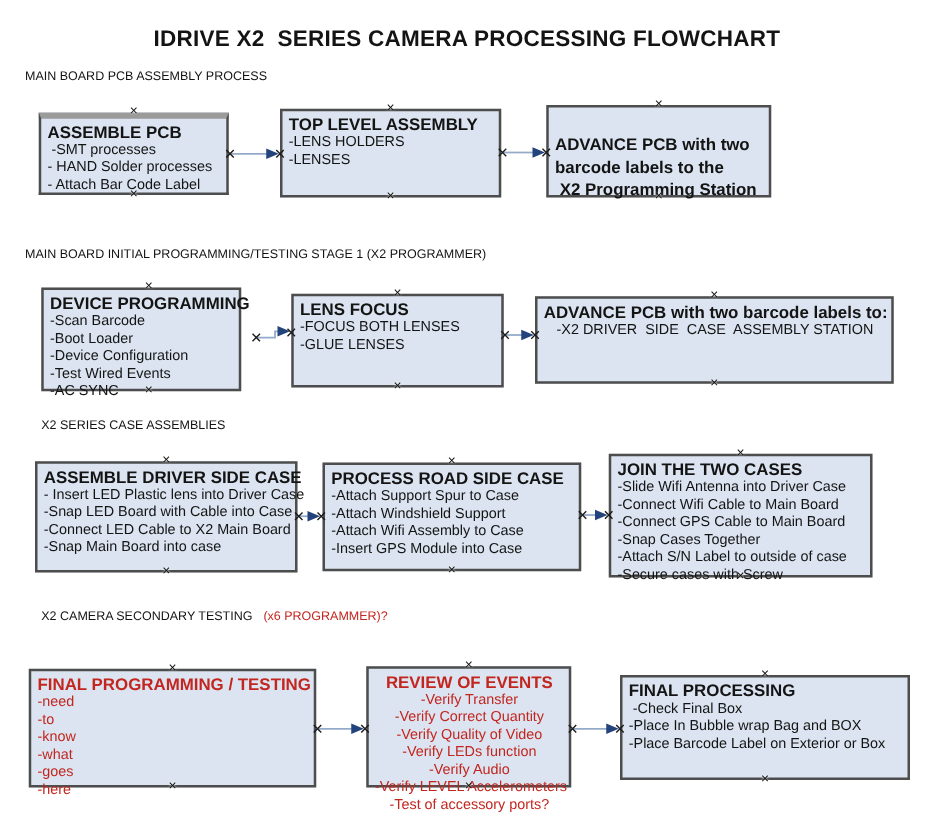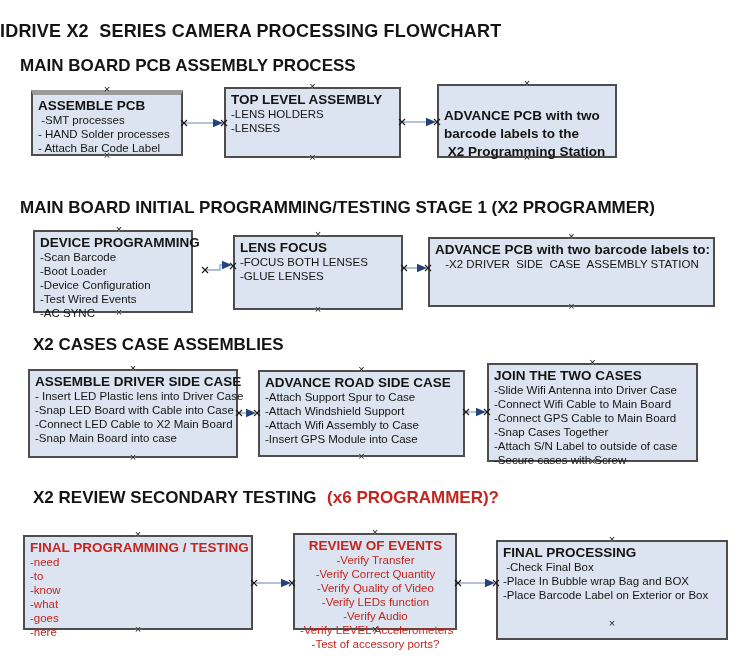--- a/index.html
+++ b/index.html
@@ -1,25 +1,25 @@
 <!DOCTYPE html>
 <html style="--box-fill: #dbe4f0; --box-border: #4d4d4d; --red: #c3261f; --arrow-line: #93aac9; --arrow-head: #23437c;"><head>
 <meta charset="utf-8">
 <style>
   html,body{margin:0;padding:0;background:#ffffff;}
   #canvas{
     position:relative;width:747px;height:662px;background:#fff;
     font-family:"Liberation Sans",sans-serif;color:#141414;overflow:hidden;
   }
   .page-title{
-    position:absolute;left:0;top:21px;width:100%;text-align:left;
+    position:absolute;left:0;top:21px;width:100%;text-align:center;
     font-size:18px;font-weight:bold;white-space:pre;letter-spacing:.2px;
   }
   .sec-heading{
-    position:absolute;font-size:17px;font-weight:bold;white-space:pre;
+    position:absolute;font-size:10px;font-weight:normal;white-space:pre;
   }
   .sec-heading .red-part{color:var(--red,#c3261f);margin-left:6px;text-align:center;}
   .box{
     position:absolute;box-sizing:border-box;
     background:var(--box-fill,#dbe4f0);
     border:2px solid var(--box-border,#4d4d4d);
     padding:3px 4px 2px 5px;
   }
   .box.greytop{border-top:5px solid #9b9b9b;}
   .box-title{font-size:13.5px;font-weight:bold;line-height:1.12;white-space:pre;}
@@ -36,22 +36,22 @@
 </style>
 </head>
 <body>
 
 <div id="canvas">
 
   <div class="page-title">IDRIVE X2  SERIES CAMERA PROCESSING FLOWCHART</div>
 
   <div class="sec-heading" style="left:20px;top:56px;">MAIN BOARD PCB ASSEMBLY PROCESS</div>
   <div class="sec-heading" style="left:20px;top:198px;">MAIN BOARD INITIAL PROGRAMMING/TESTING STAGE 1 (X2 PROGRAMMER)</div>
-  <div class="sec-heading" style="left:33px;top:335px;">X2 CASES CASE ASSEMBLIES</div>
-  <div class="sec-heading" style="left:33px;top:488px;"><span>X2 REVIEW SECONDARY TESTING </span><span class="red-part">(x6 PROGRAMMER)?</span></div>
+  <div class="sec-heading" style="left:33px;top:335px;">X2 SERIES CASE ASSEMBLIES</div>
+  <div class="sec-heading" style="left:33px;top:488px;"><span>X2 CAMERA SECONDARY TESTING </span><span class="red-part">(x6 PROGRAMMER)?</span></div>
 
   <div class="box greytop" style="left:31px;top:90px;width:152px;height:66px;">
     <div class="box-title">ASSEMBLE PCB</div>
     <div class="box-item"> -SMT processes</div>
     <div class="box-item">- HAND Solder processes</div>
     <div class="box-item">- Attach Bar Code Label</div>
   </div>
   <div class="box" style="left:224px;top:87px;width:177px;height:71px;">
     <div class="box-title">TOP LEVEL ASSEMBLY</div>
     <div class="box-item">-LENS HOLDERS</div>
@@ -82,21 +82,21 @@
   </div>
 
   <div class="box" style="left:28px;top:369px;width:210px;height:89px;">
     <div class="box-title">ASSEMBLE DRIVER SIDE CASE</div>
     <div class="box-item">- Insert LED Plastic lens into Driver Case</div>
     <div class="box-item">-Snap LED Board with Cable into Case</div>
     <div class="box-item">-Connect LED Cable to X2 Main Board</div>
     <div class="box-item">-Snap Main Board into case</div>
   </div>
   <div class="box" style="left:258px;top:370px;width:207px;height:87px;">
-    <div class="box-title">ADVANCE ROAD SIDE CASE</div>
+    <div class="box-title">PROCESS ROAD SIDE CASE</div>
     <div class="box-item">-Attach Support Spur to Case</div>
     <div class="box-item">-Attach Windshield Support</div>
     <div class="box-item">-Attach Wifi Assembly to Case</div>
     <div class="box-item">-Insert GPS Module into Case</div>
   </div>
   <div class="box" style="left:487px;top:363px;width:211px;height:99px;">
     <div class="box-title">JOIN THE TWO CASES</div>
     <div class="box-item">-Slide Wifi Antenna into Driver Case</div>
     <div class="box-item">-Connect Wifi Cable to Main Board</div>
     <div class="box-item">-Connect GPS Cable to Main Board</div>
@@ -117,21 +117,21 @@
   <div class="box red" style="left:293px;top:533px;width:164px;height:97px;text-align:center;">
     <div class="box-title">REVIEW OF EVENTS</div>
     <div class="box-item">-Verify Transfer</div>
     <div class="box-item">-Verify Correct Quantity</div>
     <div class="box-item">-Verify Quality of Video</div>
     <div class="box-item">-Verify LEDs function</div>
     <div class="box-item">-Verify Audio</div>
     <div class="box-item">-Verify LEVEL Accelerometers</div>
     <div class="box-item">-Test of accessory ports?</div>
   </div>
-  <div class="box" style="left:496px;top:540px;width:232px;height:100px;">
+  <div class="box" style="left:496px;top:540px;width:232px;height:84px;">
     <div class="box-title">FINAL PROCESSING</div>
     <div class="box-item"> -Check Final Box</div>
     <div class="box-item">-Place In Bubble wrap Bag and BOX</div>
     <div class="box-item">-Place Barcode Label on Exterior or Box</div>
   </div>
 
   <svg class="overlay" width="747" height="662" viewBox="0 0 747 662">
     <defs>
       <g id="xm" class="xm">
           <path d="M-3,-3L3,3M-3,3L3,-3"></path>

